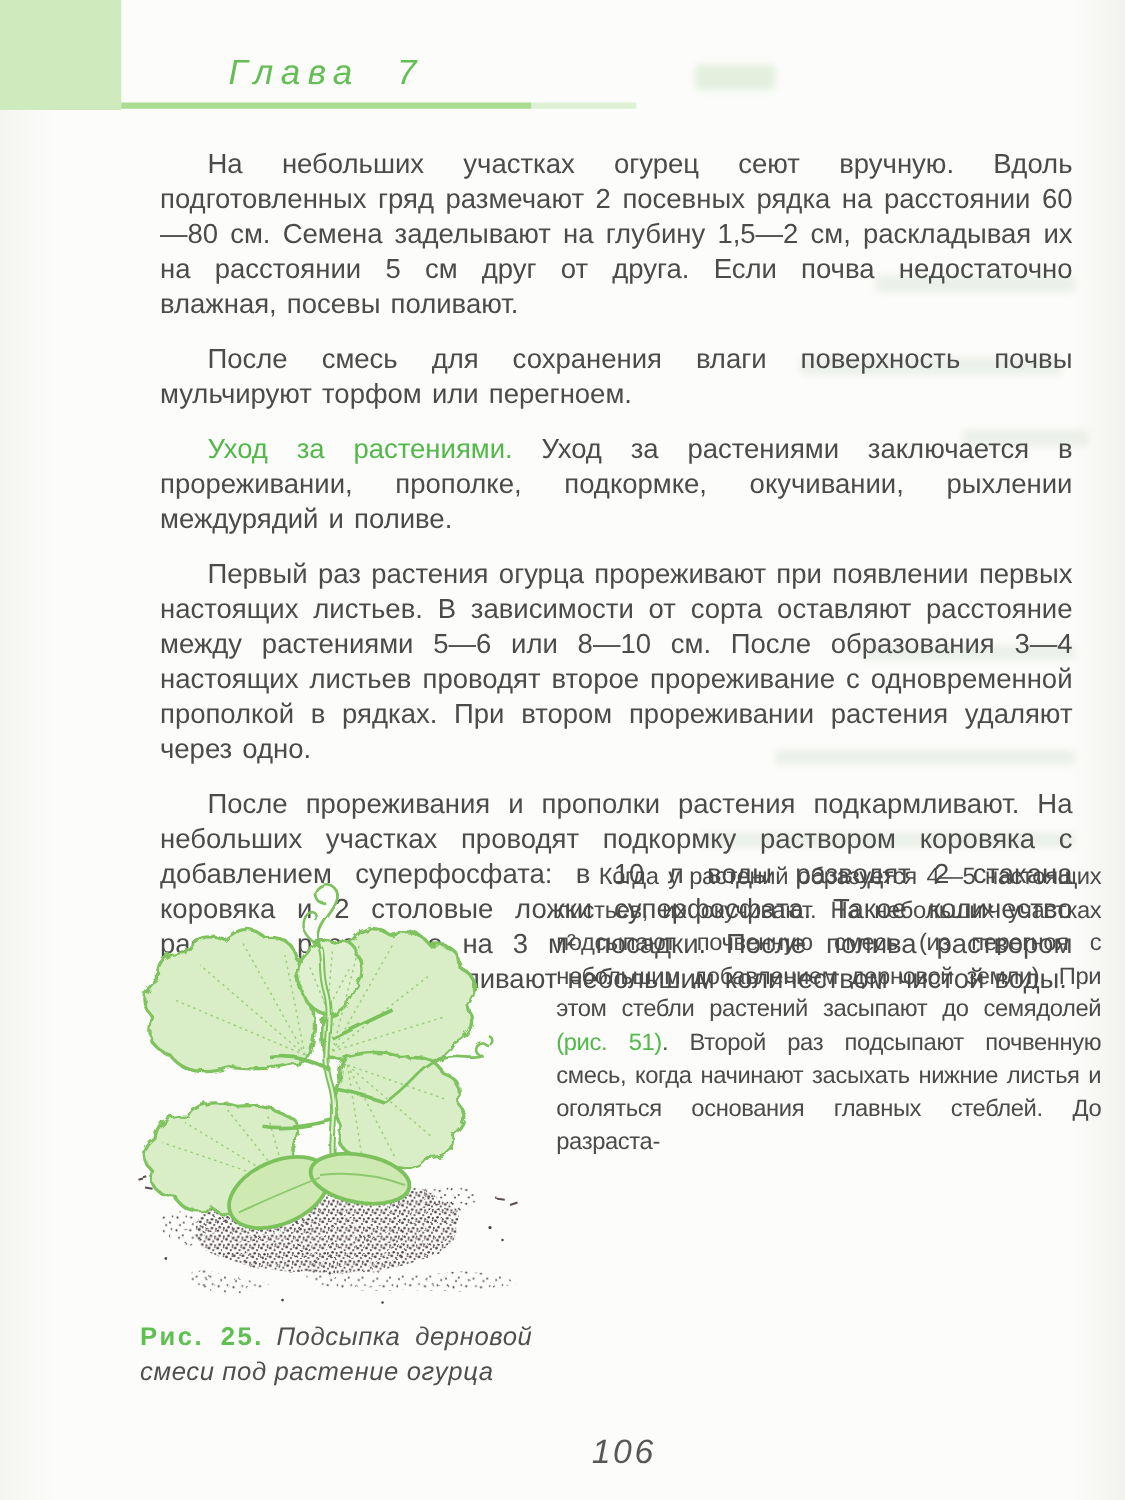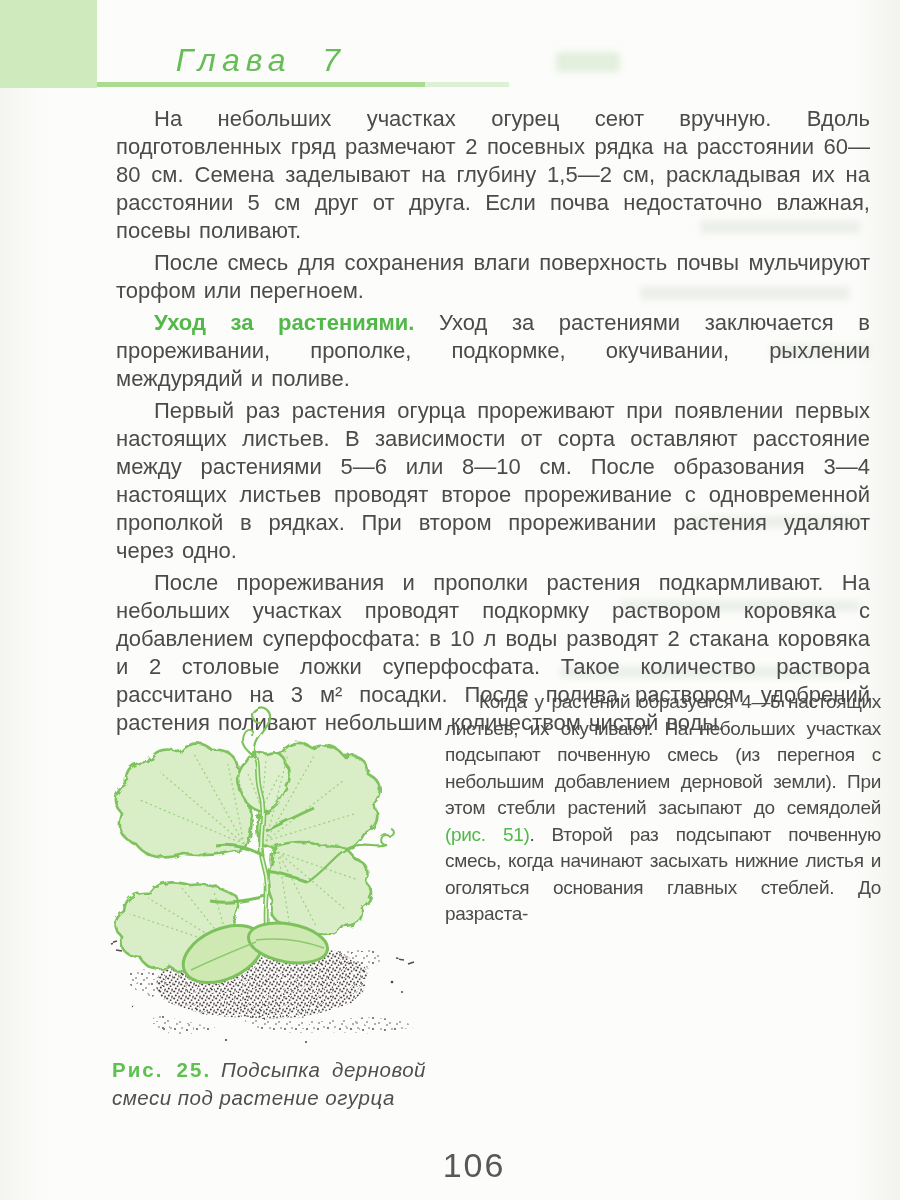--- a/index.html
+++ b/index.html
@@ -8,47 +8,47 @@
     font-family:"Liberation Sans",sans-serif;
     background:#fbfbf8;
   }
   .page{
     position:absolute;left:0;top:0;width:900px;height:1200px;
     background:linear-gradient(90deg,#f4f4f1 0px,#fcfcfa 45px,#fcfcfa 855px,#f2f2ef 900px);
   }
   .corner-block{position:absolute;left:0;top:0;width:97px;height:88px;background:#cfeabc}
   .chapter-title{
     position:absolute;left:97px;top:42px;width:328px;text-align:center;
-    font-style:italic;font-size:32px;letter-spacing:6px;word-spacing:16px;color:#64bd55;
+    font-style:italic;font-size:28px;letter-spacing:6px;word-spacing:16px;color:#64bd55;
   }
   .header-rule{position:absolute;left:97px;top:82px;width:328px;height:5px;background:#a9dc90}
   .header-rule-ext{position:absolute;left:425px;top:82px;width:84px;height:5px;background:#a9dc90;opacity:.35}
   .body-text{
     position:absolute;left:112px;top:101px;width:762px;
     font-size:22px;line-height:28px;color:#4b4b4b;text-align:justify;word-spacing:2px;
   }
-  .body-text p{margin:4px;text-indent:38px}
-  .lead-green{color:#53b84a;font-weight:bold}
+  .body-text p{margin:16px;text-indent:38px}
+  .lead-green{color:#53b84a;font-weight:normal}
   .figure{position:absolute;left:96px;top:696px;width:340px;height:360px;margin:0}
   .caption{
     position:absolute;left:112px;top:1056px;width:314px;
     font-size:20.5px;line-height:28px;color:#4f4f4f;text-align:justify;
   }
   .cap-label{color:#5fc052;font-weight:bold;letter-spacing:2px;margin-right:10px}
   .cap-text{font-style:italic;letter-spacing:0.5px}
   .right-col{
     position:absolute;left:445px;top:689px;width:436px;
     font-size:19px;line-height:26.5px;letter-spacing:-0.3px;
     color:#4b4b4b;text-align:justify;
   }
   .right-col p{margin:0;text-indent:34px}
   .ref-green{color:#53b84a;font-weight:normal}
   .page-number{
-    position:absolute;left:434px;top:1146px;width:80px;text-align:center;
-    font-size:34px;color:#585858;letter-spacing:2px;
+    position:absolute;left:459px;top:1146px;width:80px;text-align:center;
+    font-size:27px;color:#585858;letter-spacing:2px;font-style:italic;
   }
   .ghost{position:absolute;background:rgba(176,196,168,.20);filter:blur(3px);border-radius:4px;pointer-events:none}
   .ghost.greenish{background:rgba(150,205,140,.25)}
 </style>
 </head>
 <body>
 
 <div class="page">
 
   <div class="corner-block"></div>

